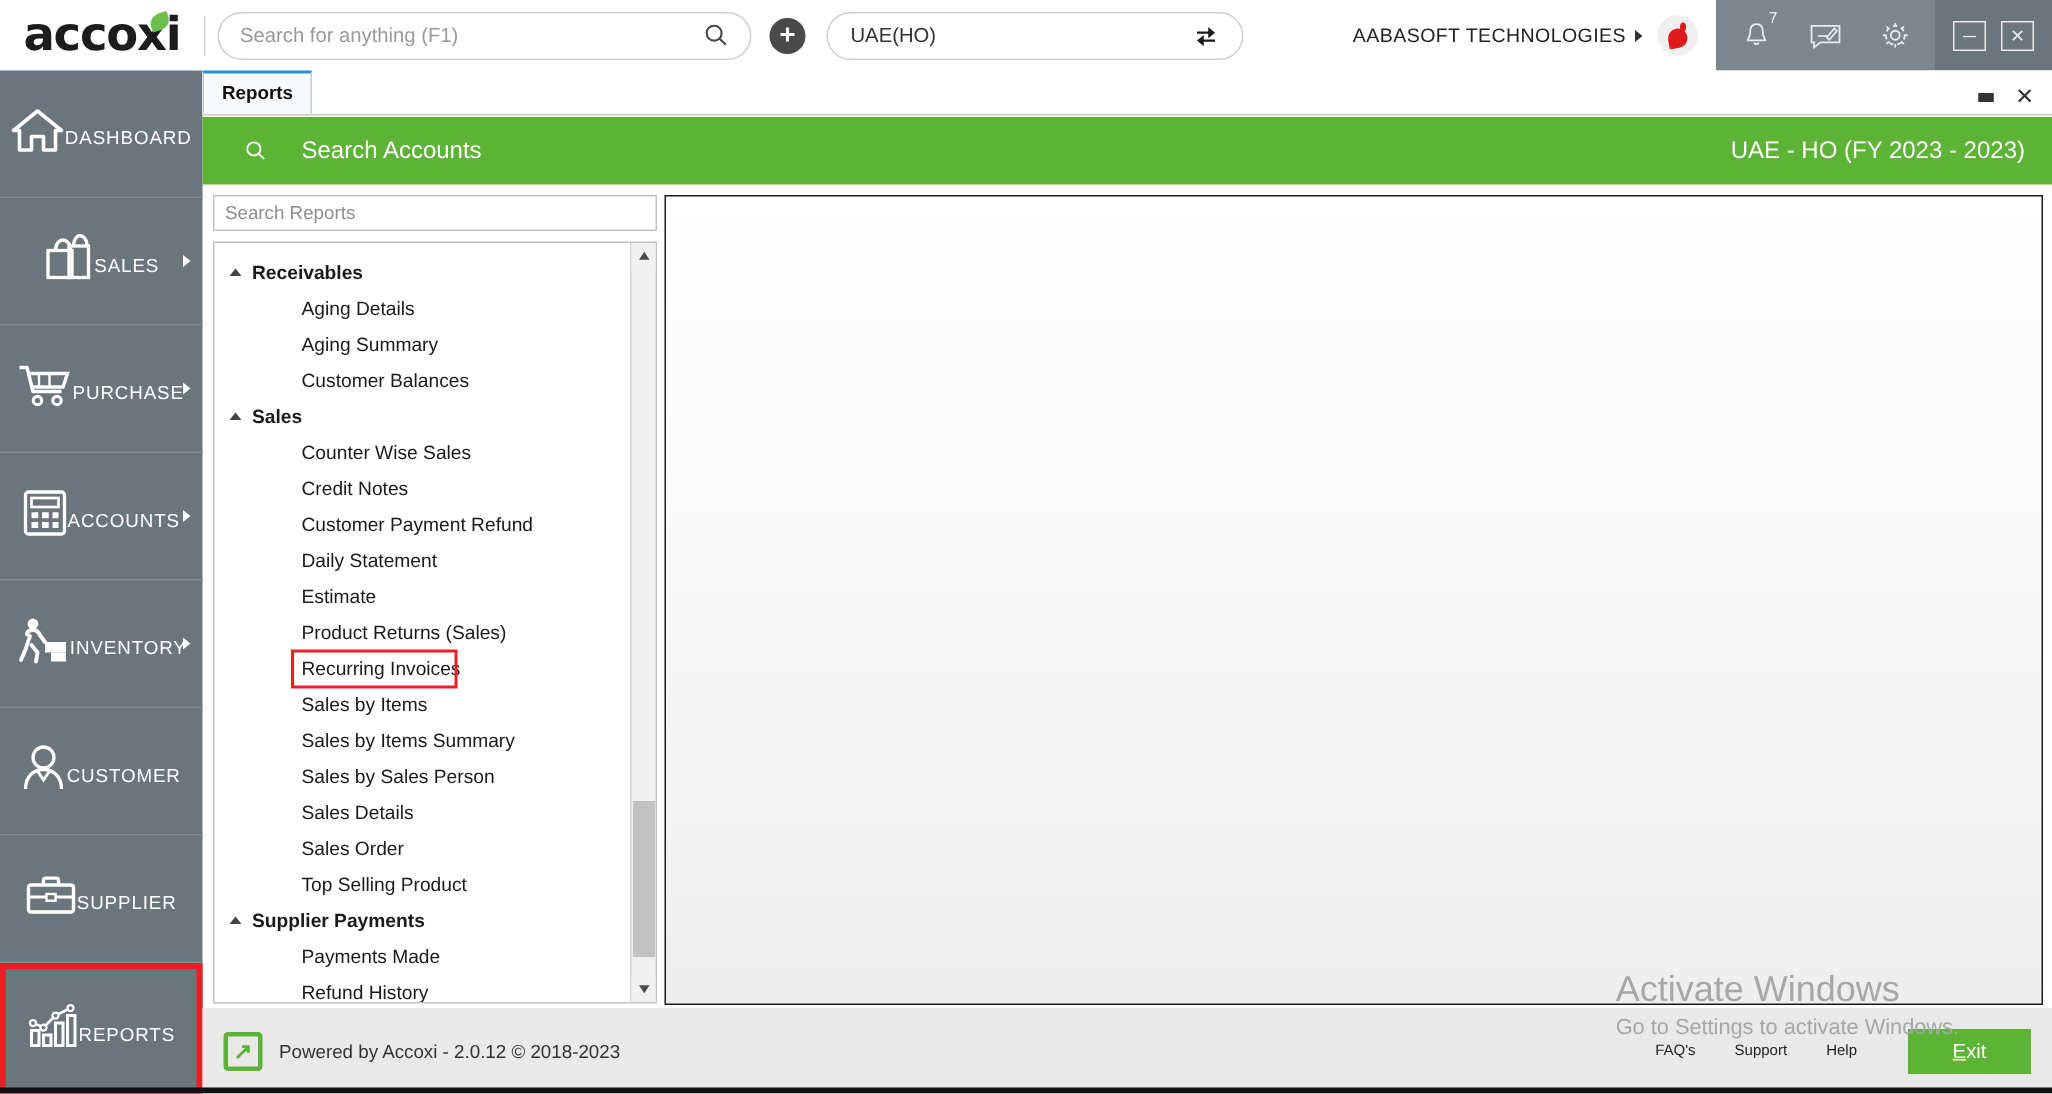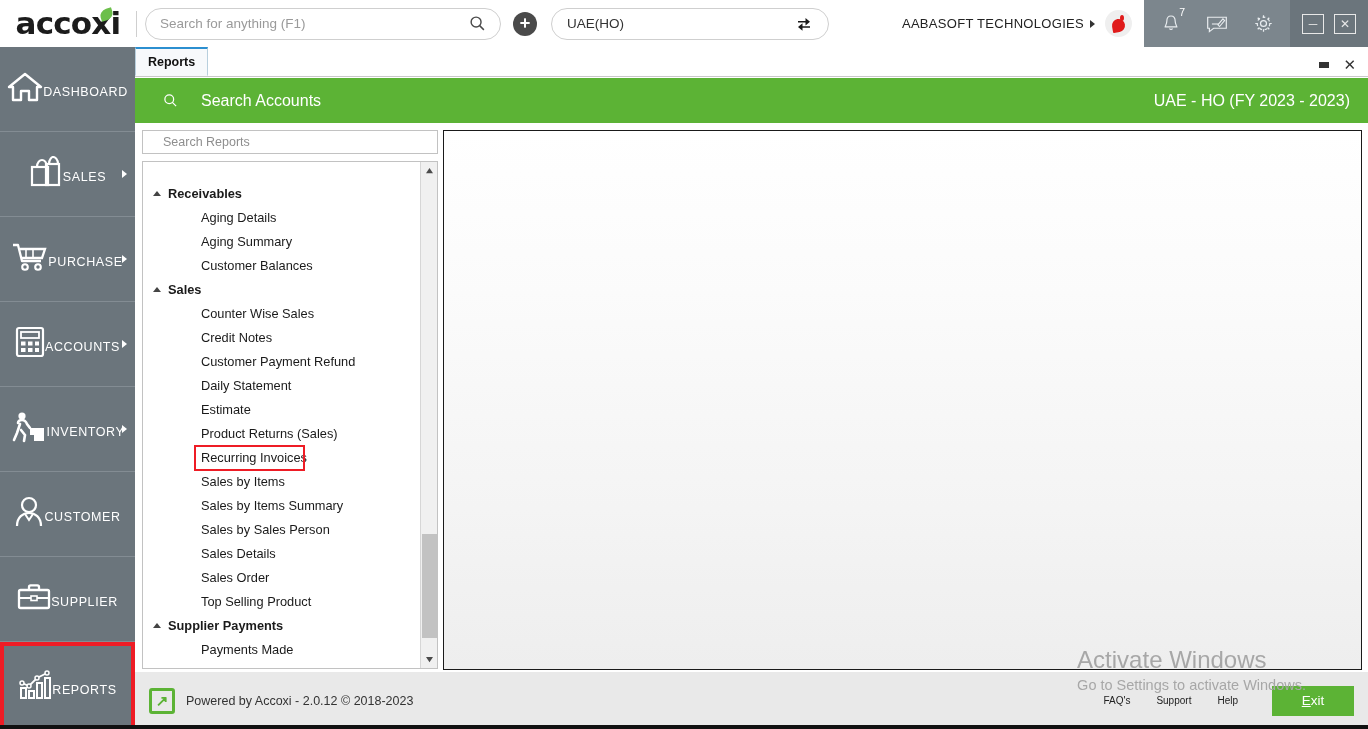--- a/index.html
+++ b/index.html
@@ -156,32 +156,32 @@
   }
   .gb-left { display:flex; align-items:center; gap:23px; font-size:16px; }
   .gb-right { margin-left:auto; font-size:16px; }
 
   
   .reportpanel {
     position:absolute; left:142px; top:130px; width:296px; height:541px;
   }
   .rp-search {
     width:296px; height:24px; border:1px solid #c2c2c2; background:#fff;
-    display:flex; align-items:center; padding:0 20px;
+    display:flex; align-items:center; padding:0 7px;
   }
   .rp-search input {
     border:none;outline:none;flex:1;font-size:12.5px;color:#333;
     font-family:"Liberation Sans", sans-serif;background:transparent;
   }
   .rp-search input::placeholder{color:#8e8e8e;}
   .rp-tree {
     margin-top:7px; width:296px; height:508px; border:1px solid #c2c2c2;
     background:#fff; position:relative; overflow:hidden;
   }
-  .tree-inner { position:absolute; left:0; top:16px; width:276px; padding-top:3px; }
+  .tree-inner { position:absolute; left:0; top:4px; width:276px; padding-top:3px; }
   .grp {
     display:flex; align-items:center; gap:7px; padding:4px 0 4px 10px;
     font-size:12.8px; font-weight:bold; color:#1a1a1a; cursor:pointer;
     height:24px;
   }
   .grp .caret-up {
     width:0;height:0;border-left:4px solid transparent;
     border-right:4px solid transparent;border-bottom:5px solid #444;
   }
   .leaf {

